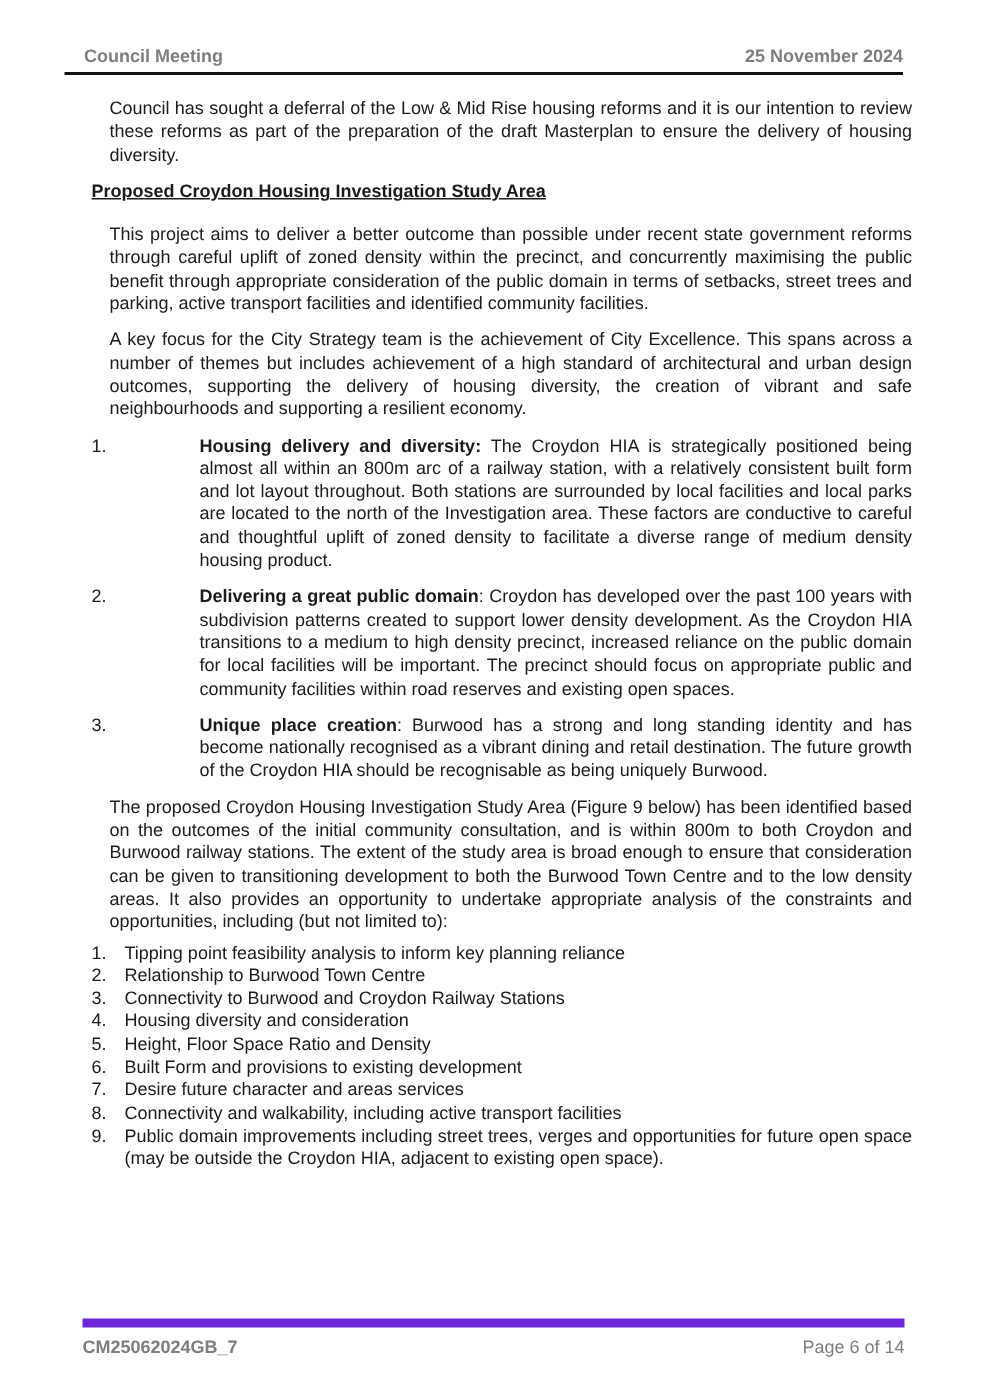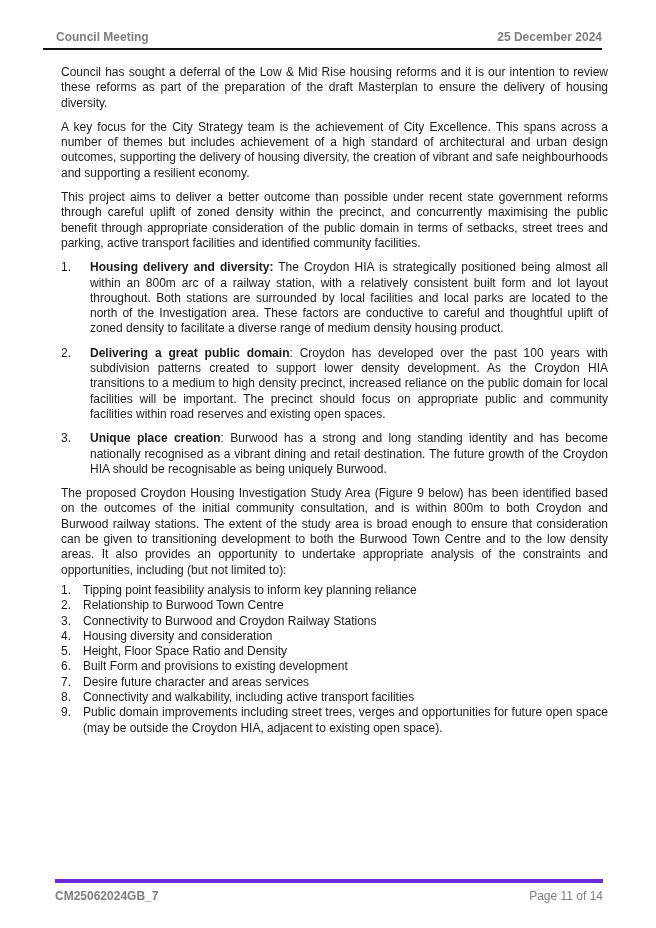--- a/index.html
+++ b/index.html
@@ -33,78 +33,79 @@
   }
 
   
   .doc-content {
     position: absolute;
     top: 65px;
     left: 61px;
     width: 547px;
     text-align: justify;
   }
-  .doc-content p { margin: 0 0 9px 0; }
+  .doc-content p { margin: 0 0 9px 12px; }
   .section-heading {
     font-size: 12px;
     font-weight: bold;
     text-decoration: underline;
     margin: 0 0 14px 0;
     text-align: left;
   }
   .gap-above { margin-top: 10px !important; }
   .small-gap { margin-bottom: 5px !important; }
 
   
   .themes { margin: 0; }
   .theme-item { display: flex; margin-bottom: 9px; }
   .theme-item .num { width: 29px; flex-shrink: 0; }
-  .theme-item .item-body { flex: 1; text-align: justify; }
+  .theme-item .item-body { flex: 1; text-align: justify; margin-left: 43px; }
   .theme-item .lead { font-weight: bold; }
 
   
   .opps { margin: 0; }
   .opp-item { display: flex; }
   .opp-item .num { width: 22px; flex-shrink: 0; }
   .opp-item .item-body { flex: 1; text-align: justify; }
 
   
   .doc-footer {
     position: absolute;
     top: 879px;
     left: 55px;
     right: 53px;
-    border-top: 4px solid #6d28d9;
+    border-top: 6px solid #6d28d9;
     padding-top: 6px;
     display: flex;
     justify-content: space-between;
     color: #7e7e7e;
     font-size: 12px;
     line-height: 14px;
   }
   .doc-footer .ref { font-weight: bold; }
 </style>
 </head>
 <body>
 
 <div class="page">
 
   <header class="doc-header">
     <span>Council Meeting</span>
-    <span>25 December 2024</span>
+    <span>25 November 2024</span>
   </header>
 
   <main class="doc-content">
 
     <p>Council has sought a deferral of the Low &amp; Mid Rise housing reforms and it is our intention to review these reforms as part of the preparation of the draft Masterplan to ensure the delivery of housing diversity.</p>
 
+    <h2 class="section-heading">Proposed Croydon Housing Investigation Study Area</h2>
+
+    <p>This project aims to deliver a better outcome than possible under recent state government reforms through careful uplift of zoned density within the precinct, and concurrently maximising the public benefit through appropriate consideration of the public domain in terms of setbacks, street trees and parking, active transport facilities and identified community facilities.</p>
 
     <p>A key focus for the City Strategy team is the achievement of City Excellence. This spans across a number of themes but includes achievement of a high standard of architectural and urban design outcomes, supporting the delivery of housing diversity, the creation of vibrant and safe neighbourhoods and supporting a resilient economy.</p>
-
-    <p>This project aims to deliver a better outcome than possible under recent state government reforms through careful uplift of zoned density within the precinct, and concurrently maximising the public benefit through appropriate consideration of the public domain in terms of setbacks, street trees and parking, active transport facilities and identified community facilities.</p>
 
 
     <div class="themes">
       <div class="theme-item">
         <span class="num">1.</span>
         <span class="item-body"><span class="lead">Housing delivery and diversity:</span><span> The Croydon HIA is strategically positioned being almost all within an 800m arc of a railway station, with a relatively consistent built form and lot layout throughout. Both stations are surrounded by local facilities and local parks are located to the north of the Investigation area. These factors are conductive to careful and thoughtful uplift of zoned density to facilitate a diverse range of medium density housing product.</span></span>
       </div>
       <div class="theme-item">
         <span class="num">2.</span>
         <span class="item-body"><span class="lead">Delivering a great public domain</span><span>: Croydon has developed over the past 100 years with subdivision patterns created to support lower density development. As the Croydon HIA transitions to a medium to high density precinct, increased reliance on the public domain for local facilities will be important. The precinct should focus on appropriate public and community facilities within road reserves and existing open spaces.</span></span>
@@ -154,16 +155,16 @@
       <div class="opp-item">
         <span class="num">9.</span>
         <span class="item-body">Public domain improvements including street trees, verges and opportunities for future open space (may be outside the Croydon HIA, adjacent to existing open space).</span>
       </div>
     </div>
 
   </main>
 
   <footer class="doc-footer">
     <span class="ref">CM25062024GB_7</span>
-    <span class="pageno">Page 11 of 14</span>
+    <span class="pageno">Page 6 of 14</span>
   </footer>
 
 </div>
 
 </body></html>

